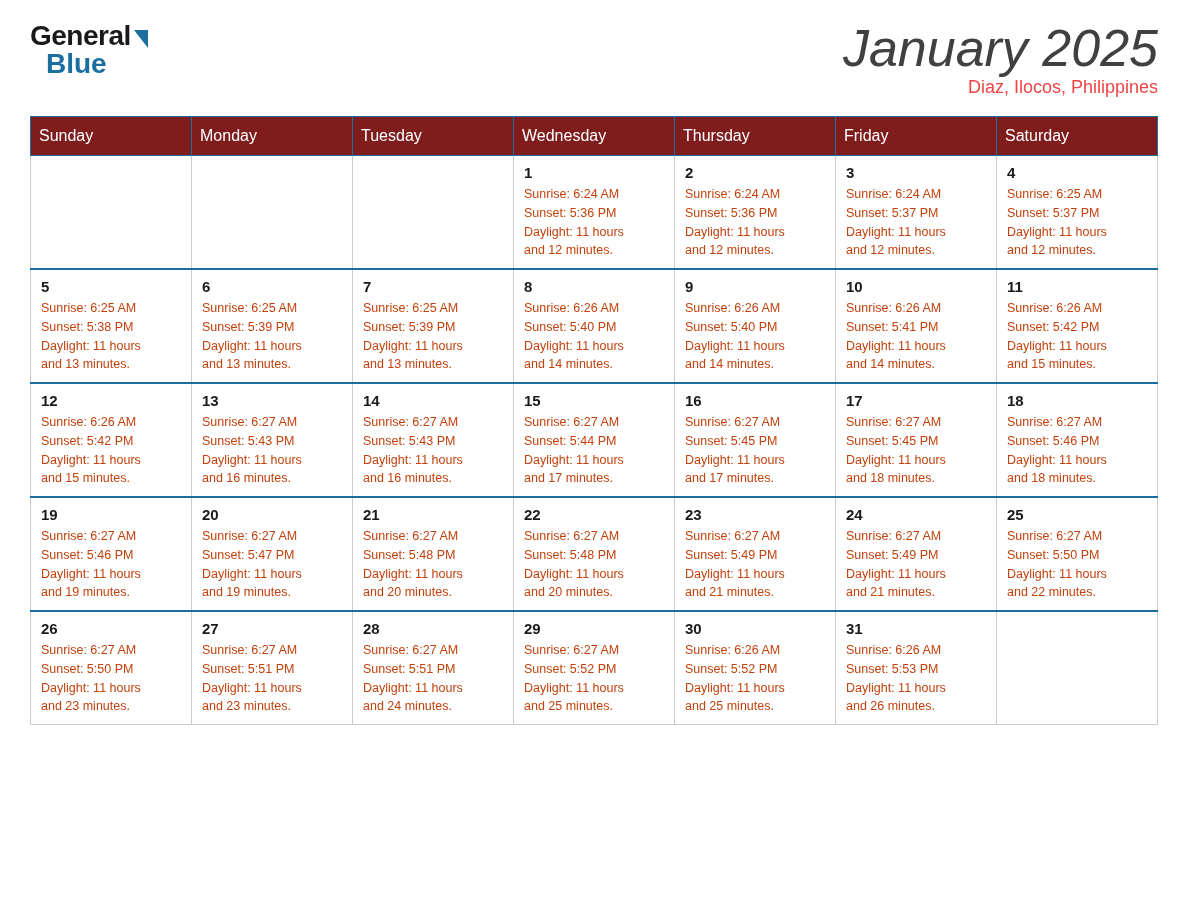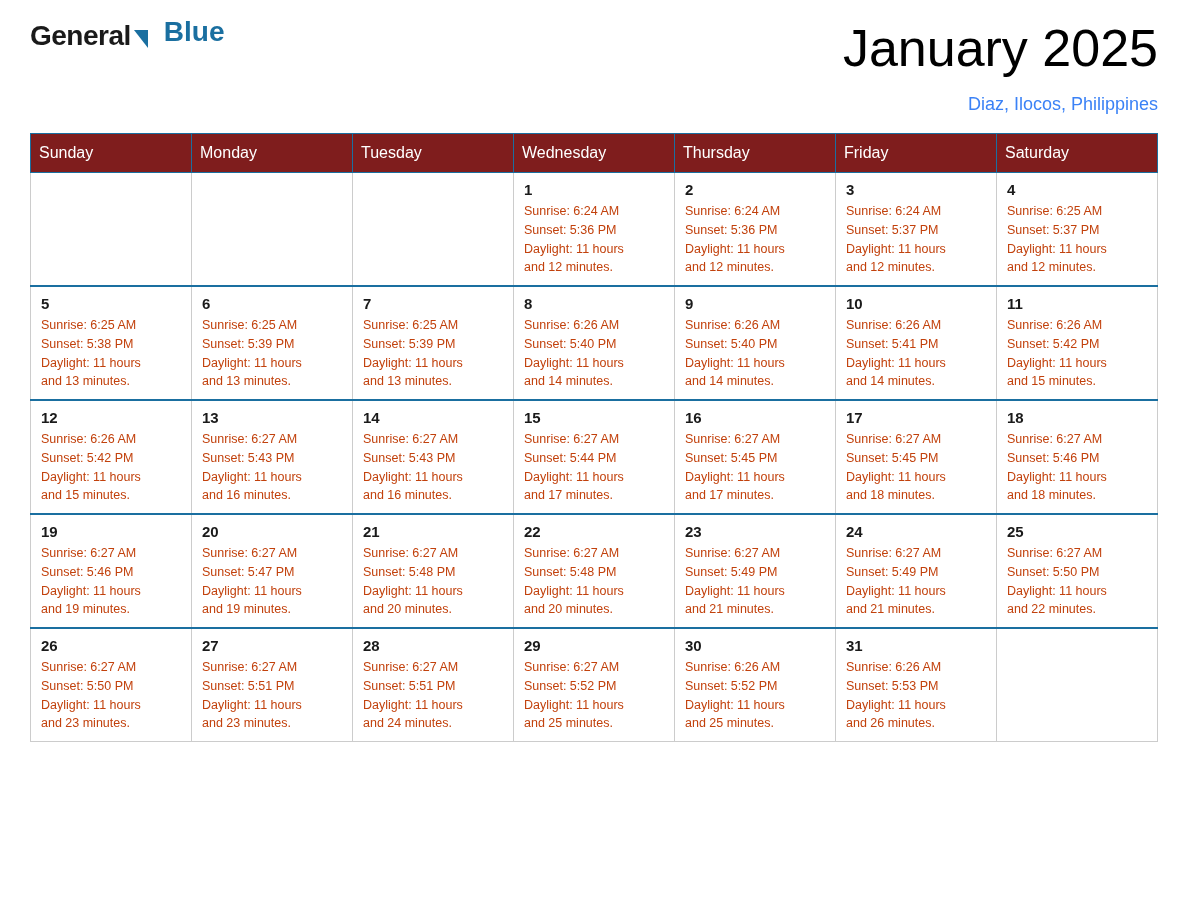--- a/index.html
+++ b/index.html
@@ -11,21 +11,21 @@
       min-height: 918px;
     }
     .header {
       display: flex;
       justify-content: space-between;
       align-items: flex-start;
       margin-bottom: 18px;
     }
     .logo {
       display: flex;
-      flex-direction: row;
+      flex-direction: column;
       align-items: flex-start;
     }
     .logo-top {
       display: flex;
       align-items: center;
     }
     .logo-general {
       font-size: 28px;
       font-weight: bold;
       color: #1a1a1a;
@@ -46,27 +46,28 @@
       color: #1a6fa0;
       margin-top: -4px;
       margin-left: 16px;
     }
     .title-block {
       text-align: right;
     }
     .month-title {
       font-size: 52px;
       font-weight: normal;
-      color: #000000;
+      color: #404040;
       line-height: 1.1;
+      font-style: italic;
     }
     .location {
       font-size: 18px;
-      color: #3b82f6;
-      margin-top: 17px;
+      color: #ef4444;
+      margin-top: 0;
     }
     .calendar {
       width: 100%;
       border-collapse: collapse;
       border: 1px solid #ccc;
     }
     .calendar th {
       background-color: #7f1d1d;
       color: #ffffff;
       font-size: 16px;

